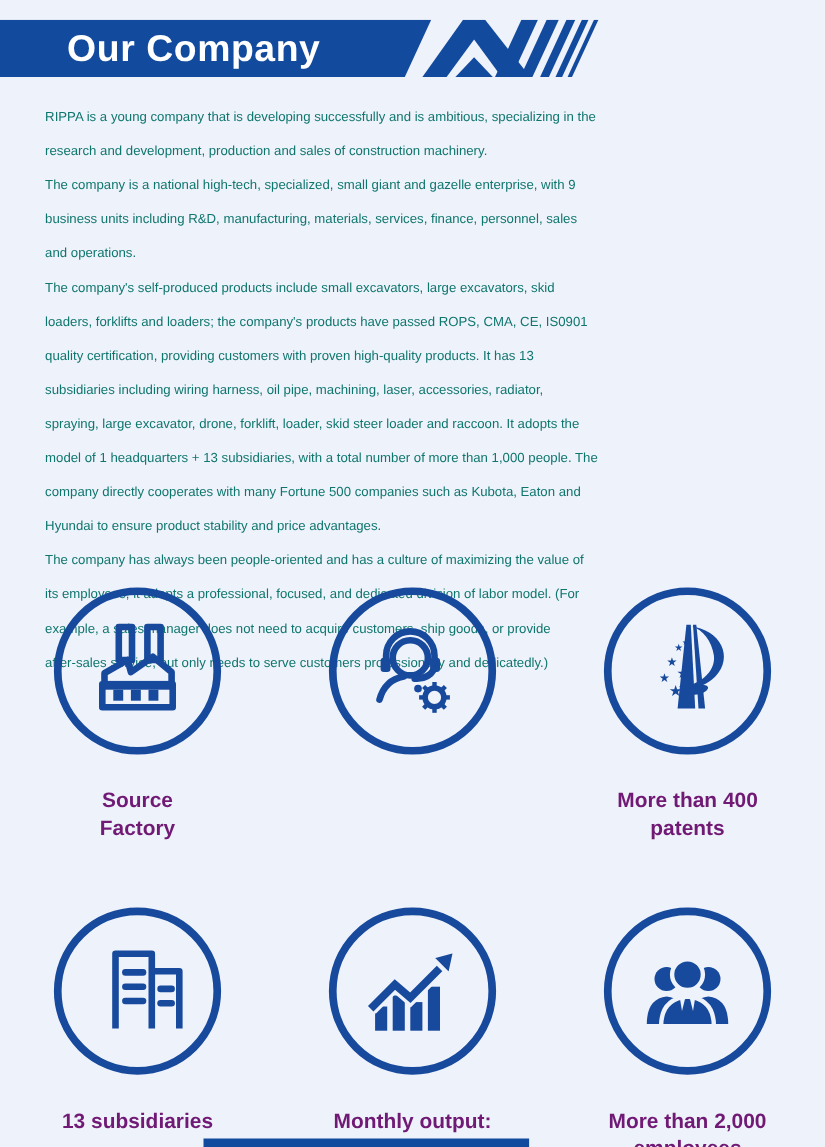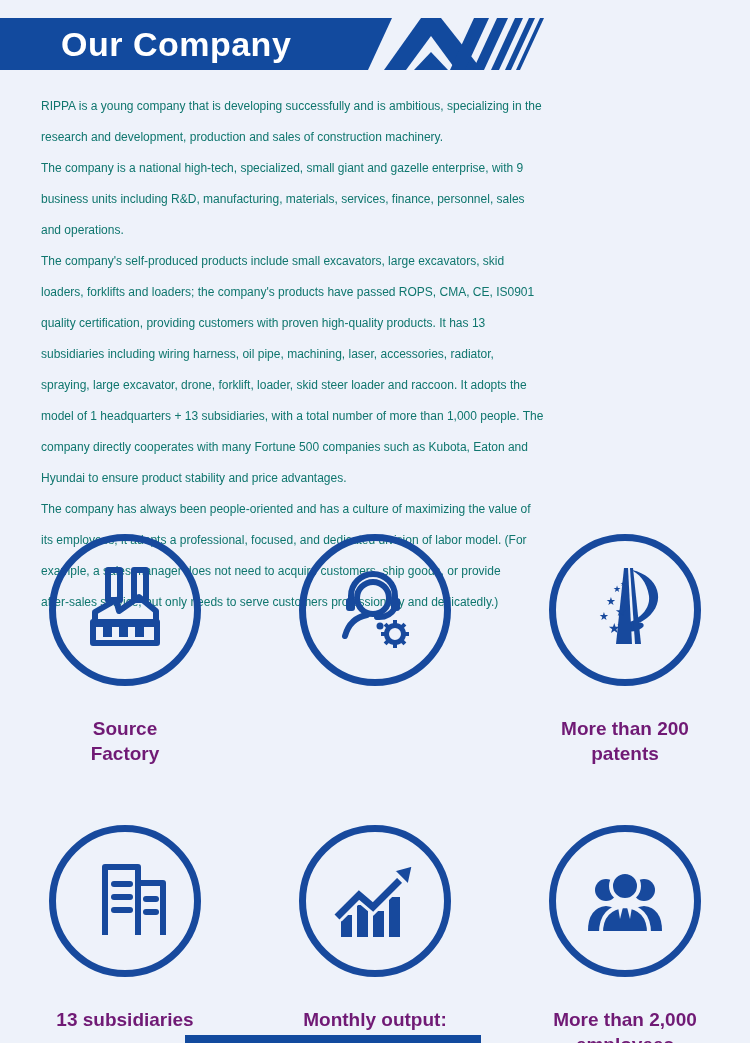--- a/index.html
+++ b/index.html
@@ -162,21 +162,21 @@
           <g fill="#17499d" font-family="'DejaVu Sans', sans-serif">
             <text x="38" y="32" font-size="9">★</text>
             <text x="45" y="26" font-size="7">★</text>
             <text x="31" y="45" font-size="11">★</text>
             <text x="40" y="56" font-size="13">★</text>
             <text x="24" y="60" font-size="11">★</text>
             <text x="33" y="73" font-size="14">★</text>
           </g>
         </svg>
       </div>
-      <div class="feature-label">More than 200
+      <div class="feature-label">More than 400
 patents</div>
     </div>
 
   </div>
 
   <div class="features row2">
 
     <div class="feature">
       <div class="circle">
         <svg viewBox="0 0 100 100">

